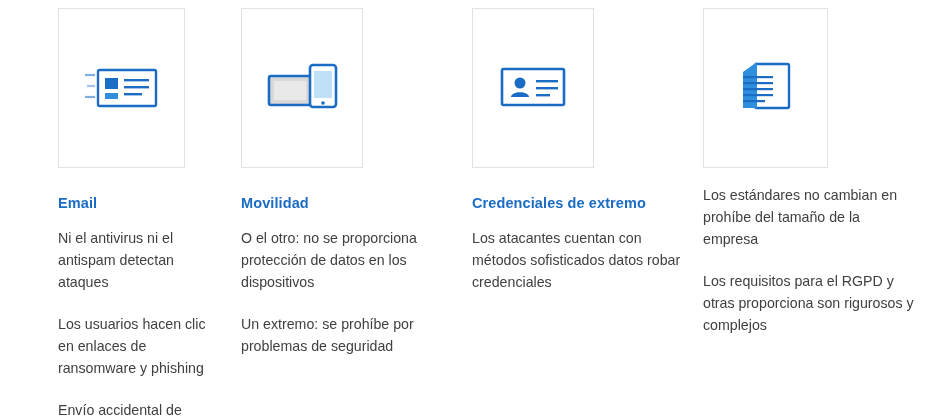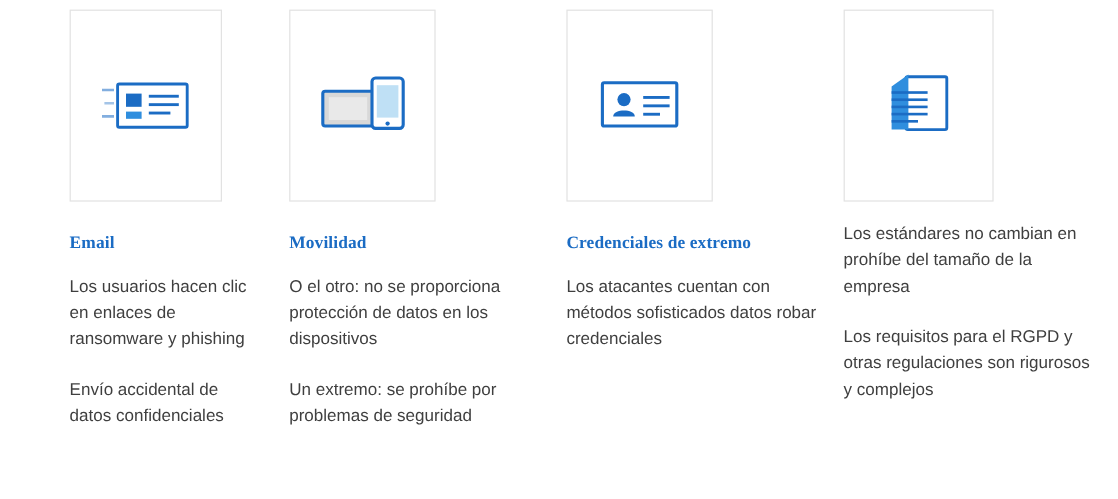--- a/index.html
+++ b/index.html
@@ -42,21 +42,20 @@
   .col:nth-child(2) .icon-box { width: 122px; }
   .col:nth-child(3) .icon-box { width: 122px; }
   .col:nth-child(4) .icon-box { width: 125px; }
 
   .heading {
     margin-top: 27px;
     font-size: 14.5px;
     font-weight: bold;
     color: #1b6cc4;
     letter-spacing: 0.1px;
-    font-family: Liberation Serif, serif;
   }
   .body-list {
     margin-top: 16px;
   }
   .para {
     font-size: 14.2px;
     line-height: 22px;
     color: #3f3f3f;
     margin-bottom: 20px;
   }
@@ -78,20 +77,21 @@
           <rect x="39" y="25" width="25" height="2.4" fill="#1b6cc4"></rect>
           <rect x="39" y="32" width="18" height="2.4" fill="#1b6cc4"></rect>
           <path d="M0 14 H10" stroke="#1b6cc4" stroke-width="2.2" opacity="0.55"></path>
           <path d="M2 25 H10" stroke="#1b6cc4" stroke-width="2.2" opacity="0.4"></path>
           <path d="M0 36 H10" stroke="#1b6cc4" stroke-width="2.2" opacity="0.55"></path>
         </svg>
       </span>
     </div>
     <div class="heading">Email</div>
     <div class="body-list">
+      <div class="para">Ni el antivirus ni el antispam detectan ataques</div>
       <div class="para">Los usuarios hacen clic en enlaces de ransomware y phishing</div>
       <div class="para">Envío accidental de datos confidenciales</div>
     </div>
   </div>
 
   <div class="col">
     <div class="icon-box">
       <span>
         <svg width="78" height="52" viewBox="0 0 78 52" fill="none">
           <rect x="6" y="16" width="42" height="29" rx="2" fill="#d8d8d8" stroke="#1b6cc4" stroke-width="2.6"></rect>
@@ -137,17 +137,17 @@
           <rect x="8" y="18" width="30" height="2.2" fill="#1b6cc4"></rect>
           <rect x="8" y="24" width="30" height="2.2" fill="#1b6cc4"></rect>
           <rect x="8" y="30" width="30" height="2.2" fill="#1b6cc4"></rect>
           <rect x="8" y="36" width="30" height="2.2" fill="#1b6cc4"></rect>
           <rect x="8" y="42" width="22" height="2.2" fill="#1b6cc4"></rect>
         </svg>
       </span>
     </div>
     <div class="body-list">
       <div class="para">Los estándares no cambian en prohíbe del tamaño de la empresa</div>
-      <div class="para">Los requisitos para el RGPD y otras regulaciones son rigurosos y complejos</div>
+      <div class="para">Los requisitos para el RGPD y otras proporciona son rigurosos y complejos</div>
     </div>
   </div>
 
 </div>
 
 </body></html>

